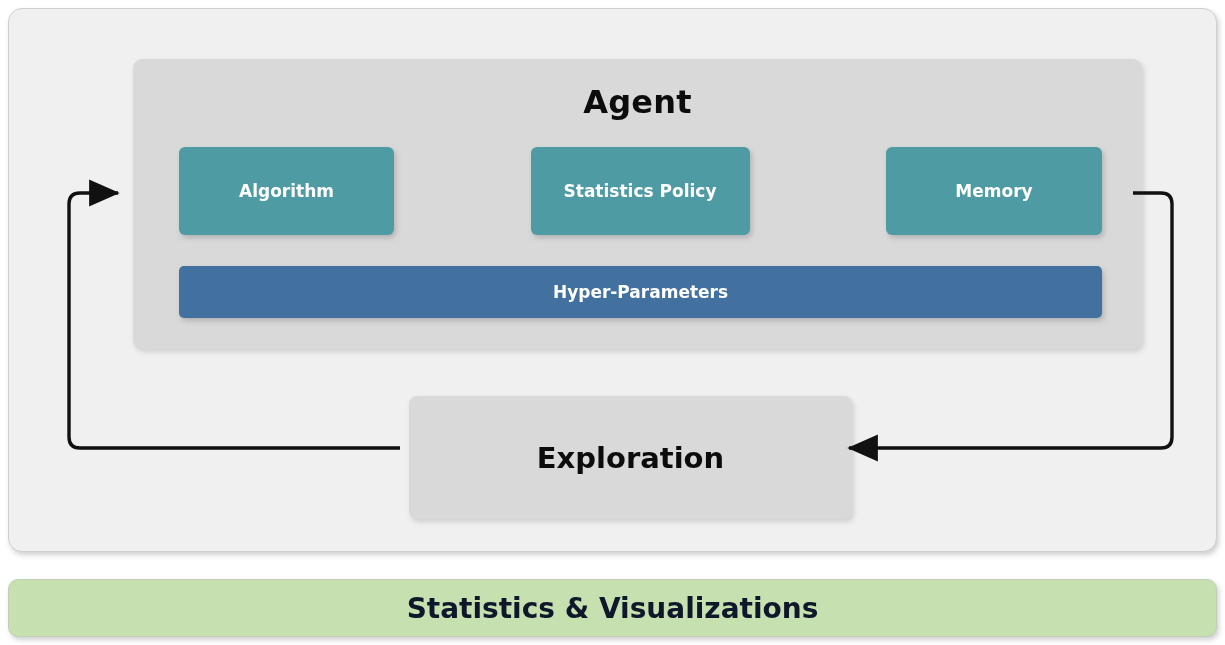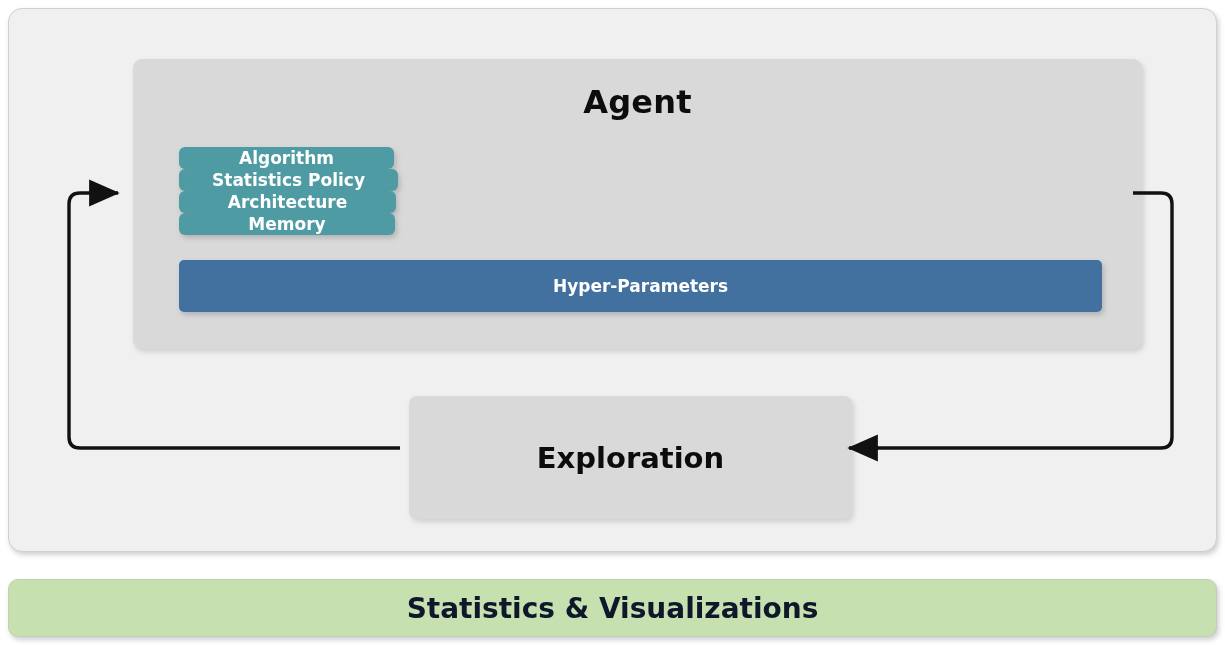--- a/index.html
+++ b/index.html
@@ -62,21 +62,20 @@
 
   
   .component-row {
     position: absolute;
     left: 46px;   
     top: 88px;    
     width: 923px; 
     height: 88px;
     display: flex;
     justify-content: space-between;
-    flex-direction: column;
   }
 
   .component-box {
     height: 88px;
     box-sizing: border-box;
     background: #4f9ba4;
     border-radius: 6px;
     color: #ffffff;
     font-size: 17px;
     font-weight: bold;
@@ -88,21 +87,21 @@
   }
   .component-box.c0 { width: 215px; }
   .component-box.c1 { width: 219px; }
   .component-box.c2 { width: 217px; }
   .component-box.c3 { width: 216px; }
 
   
   .hyper-bar {
     position: absolute;
     left: 46px;    
-    top: 201px;    
+    top: 207px;    
     width: 923px;
     height: 52px;
     box-sizing: border-box;
     background: #42719f;
     border-radius: 5px;
     color: #ffffff;
     font-size: 17px;
     font-weight: bold;
     display: flex;
     align-items: center;
@@ -172,23 +171,20 @@
 
     <div class="agent-panel">
       <div class="agent-title">Agent</div>
 
       <div class="component-row">
         <div class="component-box c0">
           <span>Algorithm</span>
         </div>
         <div class="component-box c1">
           <span>Statistics Policy</span>
-        </div>
-        <div class="component-box c2">
-          <span>Architecture</span>
         </div>
         <div class="component-box c3">
           <span>Memory</span>
         </div>
       </div>
 
       <div class="hyper-bar">
         <span>Hyper-Parameters</span>
       </div>
     </div>

